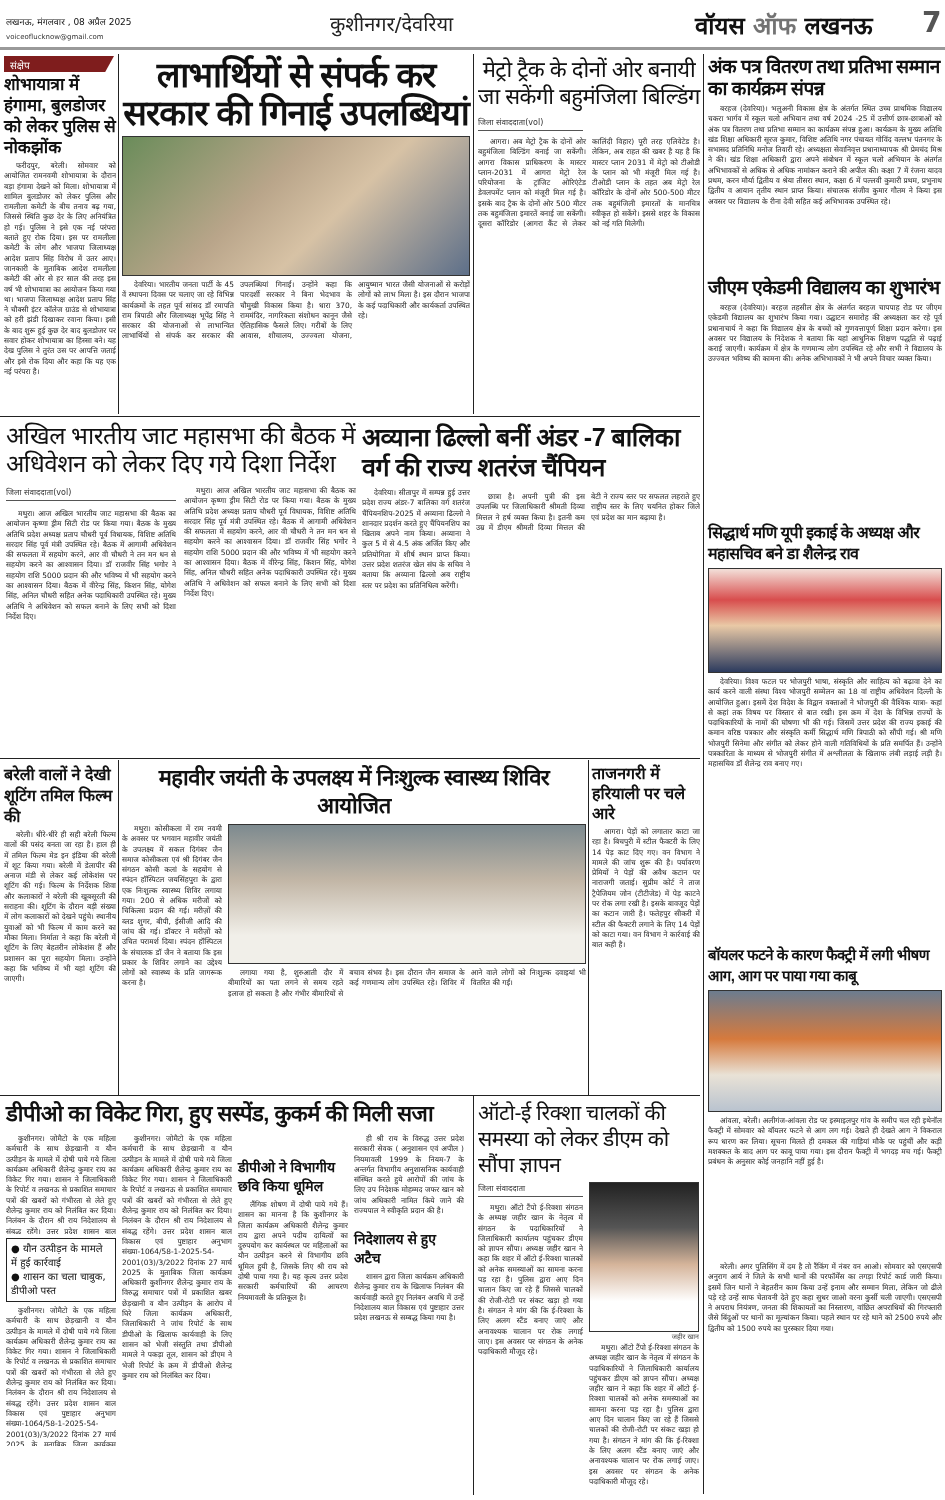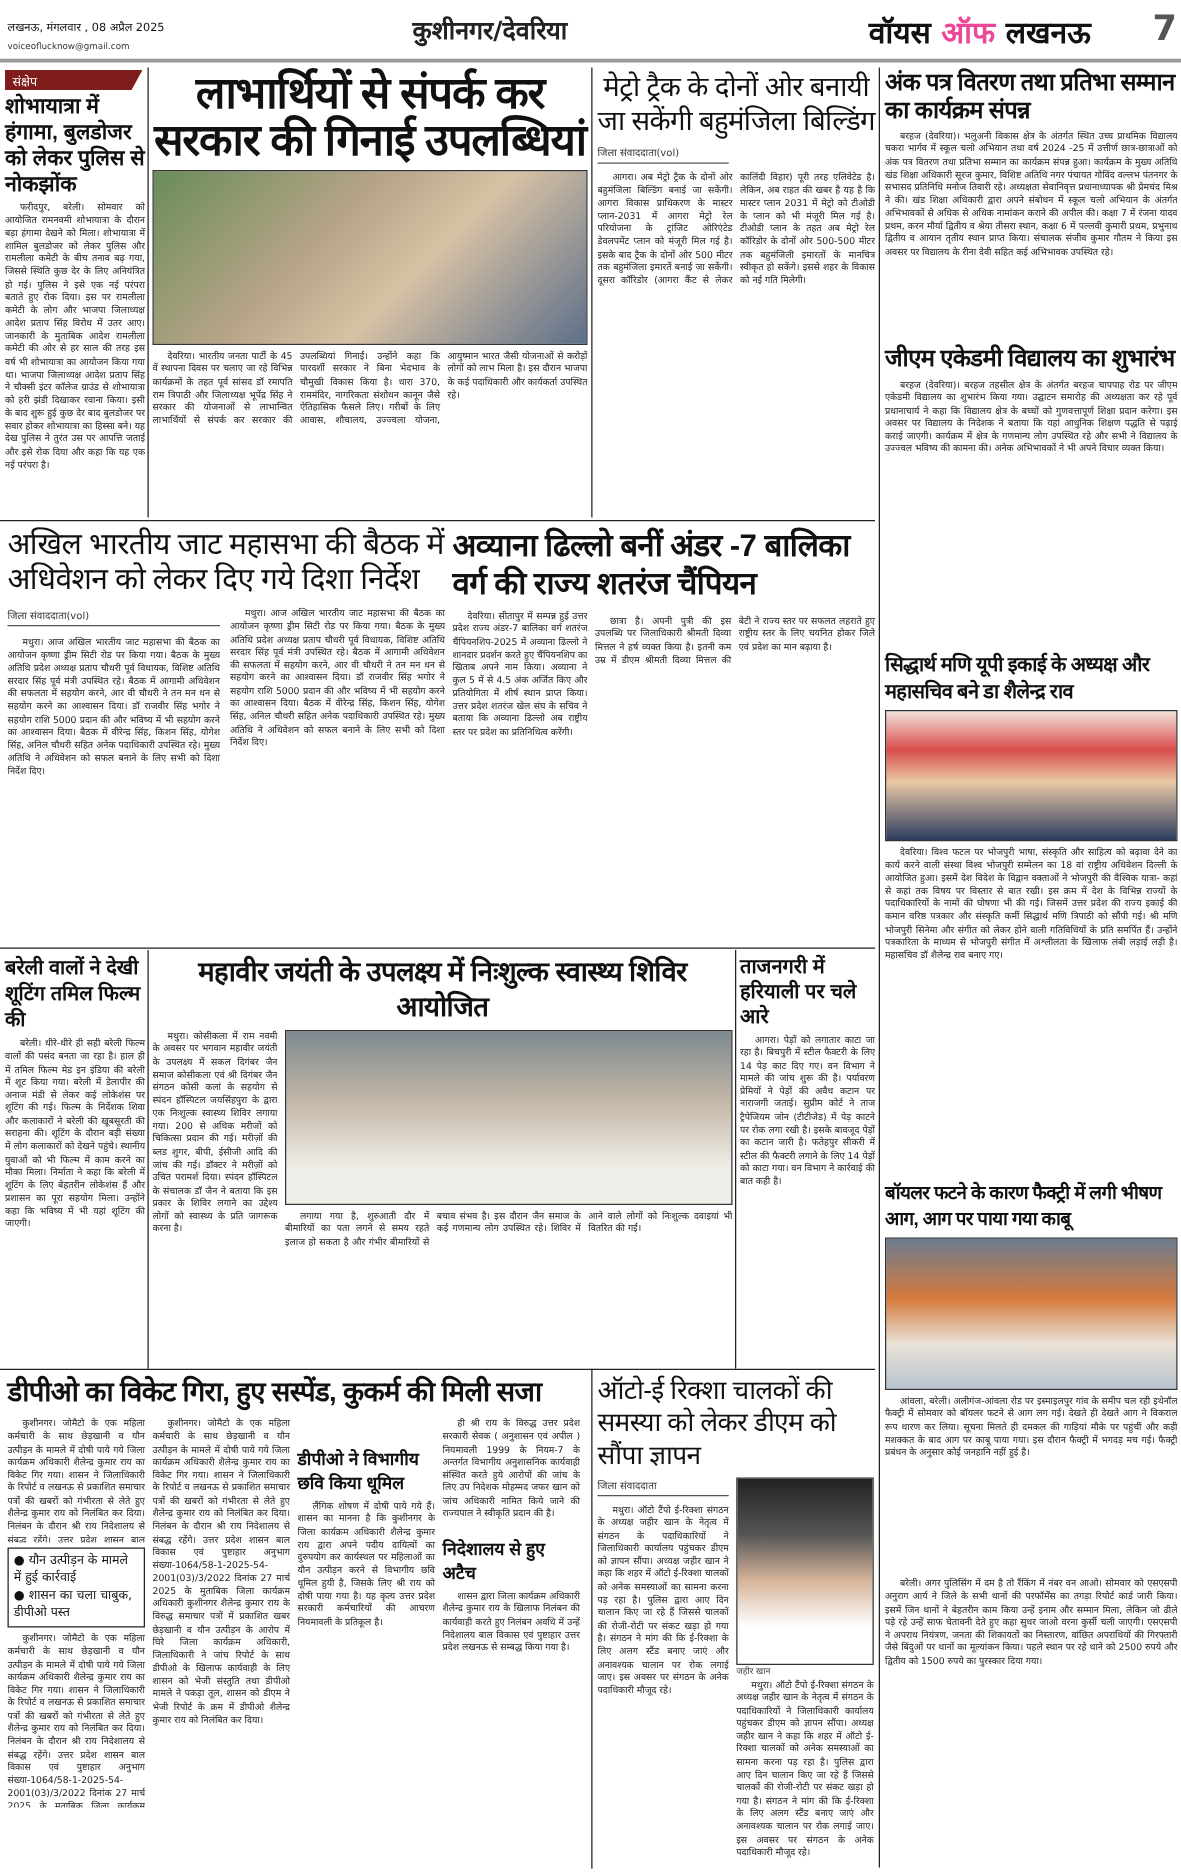--- a/index.html
+++ b/index.html
@@ -1,23 +1,23 @@
 <!DOCTYPE html>
 <html><head>
 <meta charset="utf-8">
 <style>
 *{box-sizing:border-box;margin:0;padding:0}
 body{width:945px;height:1500px;background:#fff;font-family:"DejaVu Sans","Liberation Sans",sans-serif;color:#111;position:relative;overflow:hidden}
 .abs{position:absolute}
 .masthead{left:0;top:0;width:945px;height:50px;border-bottom:3px solid #999}
 .mh-date{left:6px;top:15px;font-size:9px}
 .mh-email{left:6px;top:33px;font-size:7px;color:#333}
-.mh-section{left:330px;top:10px;font-size:20px;font-weight:bold;color:#222}
+.mh-section{left:330px;top:10px;font-size:20px;font-weight:normal;color:#222}
 .mh-brand{left:695px;top:8px;font-size:24px;font-weight:bold;color:#111}
-.mh-brand .grey{color:#ec4899}
+.mh-brand .grey{color:#737373}
 .mh-page{left:922px;top:6px;font-size:28px;font-weight:bold;color:#555}
 .vline{background:#222;width:1px}
 .hline{background:#222;height:1px}
 .tag{left:4px;top:56px;width:110px;height:16px;background:#7f1d1d;color:#fff;font-size:10px;padding:2px 6px;clip-path:polygon(0 0,100% 0,92% 100%,0 100%)}
 h1,h2,h3{font-family:"Liberation Sans","DejaVu Sans",sans-serif;font-weight:bold;line-height:1.15}
 .hd-xl{font-size:34px;letter-spacing:-1px;text-align:center}
 .hd-l{font-size:27px;letter-spacing:-.5px}
 .hd-m{font-size:22px;letter-spacing:-.5px}
 .hd-s{font-size:18px}
 .light{font-weight:normal}
@@ -26,21 +26,21 @@
 .byline{font-size:8px;color:#333;border-bottom:1px solid #555;padding-bottom:3px}
 .photo{background:linear-gradient(135deg,#6a8c5a,#b9a58a 40%,#d7c2a5 60%,#5d6f89);border:1px solid #333}
 .photo.chess{background:linear-gradient(180deg,#eef3f9 0,#cfdcef 40%,#e8e0cf 60%,#3b8fc9)}
 .photo.fire{background:linear-gradient(180deg,#6c7c8f 0,#d67a3d 40%,#e9e2d6 70%,#b9c3cf)}
 .photo.group{background:linear-gradient(180deg,#7d8a8f 0,#c2b6a6 40%,#f1efe9 80%)}
 .photo.portrait{background:linear-gradient(180deg,#f3e0d9 0,#d84d4d 30%,#e9c9a6 55%,#2c3b5e)}
 .photo.man{background:linear-gradient(180deg,#222 0,#555 30%,#d5b49a 55%,#fff 80%)}
 .photo .cap{position:absolute;top:6px;left:70px;font-size:11px;font-weight:bold;color:#d92b2b}
 .photo .cap2{position:absolute;top:24px;left:90px;font-size:8px;font-weight:bold;color:#1a3a8a}
 .box{border:1px solid #222;font-size:10px;padding:3px 4px;line-height:14px}
-.caption{font-size:7px;color:#444}
+.caption{font-size:7px;text-align:right;color:#444}
 </style>
 </head>
 <body>
 
 <div class="abs masthead">
   <div class="abs mh-date">लखनऊ, मंगलवार , 08 अप्रैल 2025</div>
   <div class="abs mh-email">voiceoflucknow@gmail.com</div>
   <div class="abs mh-section">कुशीनगर/देवरिया</div>
   <div class="abs mh-brand">
     <span>वॉयस</span>

